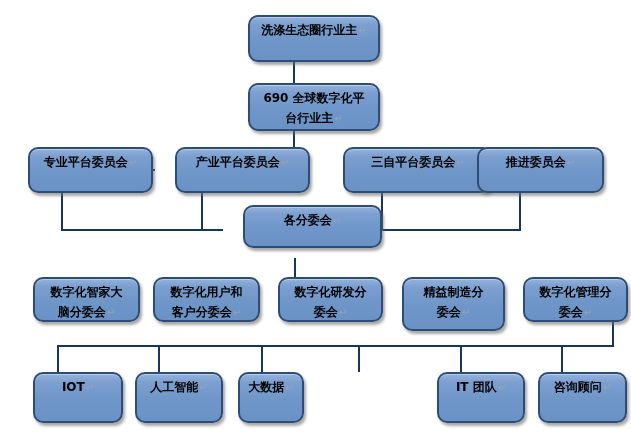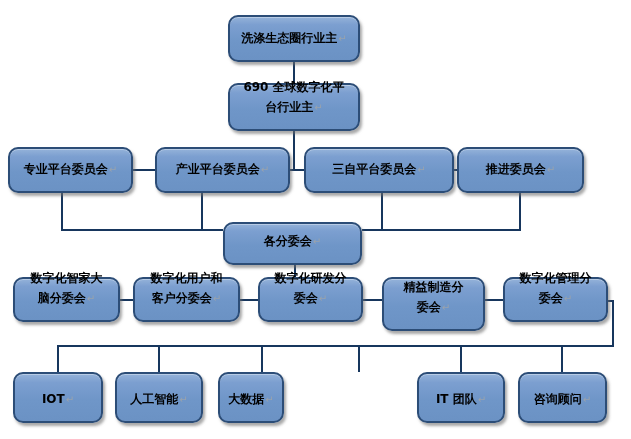--- a/index.html
+++ b/index.html
@@ -7,28 +7,29 @@
     position:relative;
     width:631px;height:439px;
     background:#ffffff;
     font-family:"DejaVu Sans","Liberation Sans",sans-serif;
     overflow:hidden;
   }
   #wires{position:absolute;left:0;top:0;width:631px;height:439px;}
   .node{
     position:absolute;
     box-sizing:border-box;
-    display:flex;align-items:flex-end;justify-content:center;
+    display:flex;align-items:flex-start;justify-content:center;
     background:linear-gradient(180deg,#94b2d9 0%,#7c9fd0 18%,#6f96c8 55%,#6b92c4 100%);
     border:2px solid #2c4d77;
     border-radius:10px;
     box-shadow:2px 3px 3px rgba(110,110,110,0.6), inset 0 1px 0 rgba(255,255,255,0.35);
     color:#000;
     text-align:center;
-    padding:13px 3px;
+    padding:2px 3px;
+    margin-left:20px;
   }
   .inner{display:block;text-align:center;line-height:1.25;}
   .lbl{
     font-size:12px;font-weight:bold;white-space:pre-line;
   }
   .mark{
     font-size:10px;font-weight:normal;color:#9aa3ad;margin-left:1px;
   }
 </style>
 </head>
@@ -75,29 +76,29 @@
   </div>
 
   <div class="node" style="left:8px;top:147px;width:125px;height:46px">
     <div class="inner"><span class="lbl">专业平台委员会</span><span class="mark">↵</span></div>
   </div>
 
   <div class="node" style="left:155px;top:147px;width:135px;height:46px">
     <div class="inner"><span class="lbl">产业平台委员会</span><span class="mark">↵</span></div>
   </div>
 
-  <div class="node" style="left:304px;top:147px;width:150px;height:46px">
+  <div class="node" style="left:323px;top:147px;width:150px;height:46px">
     <div class="inner"><span class="lbl">三自平台委员会</span><span class="mark">↵</span></div>
   </div>
 
   <div class="node" style="left:457px;top:147px;width:127px;height:46px">
     <div class="inner"><span class="lbl">推进委员会</span><span class="mark">↵</span></div>
   </div>
 
-  <div class="node" style="left:223px;top:222px;width:139px;height:43px">
+  <div class="node" style="left:223px;top:205px;width:139px;height:43px">
     <div class="inner"><span class="lbl">各分委会</span><span class="mark">↵</span></div>
   </div>
 
   <div class="node" style="left:13px;top:277px;width:107px;height:45px">
     <div class="inner"><span class="lbl">数字化智家大
 脑分委会</span><span class="mark">↵</span></div>
   </div>
 
   <div class="node" style="left:133px;top:277px;width:107px;height:45px">
     <div class="inner"><span class="lbl">数字化用户和

